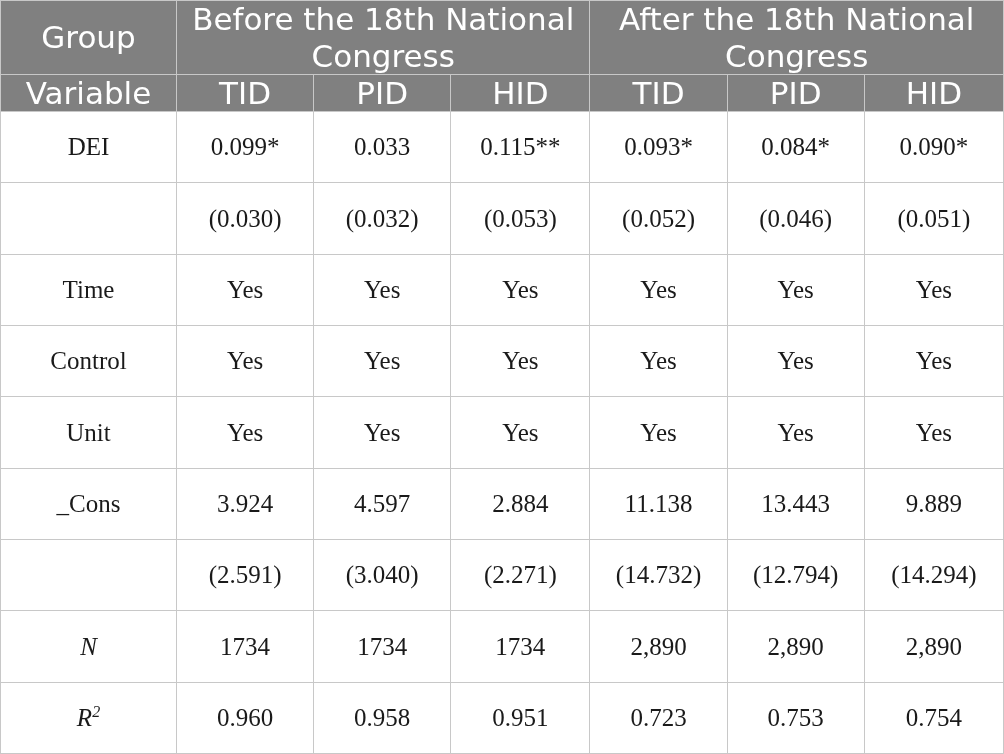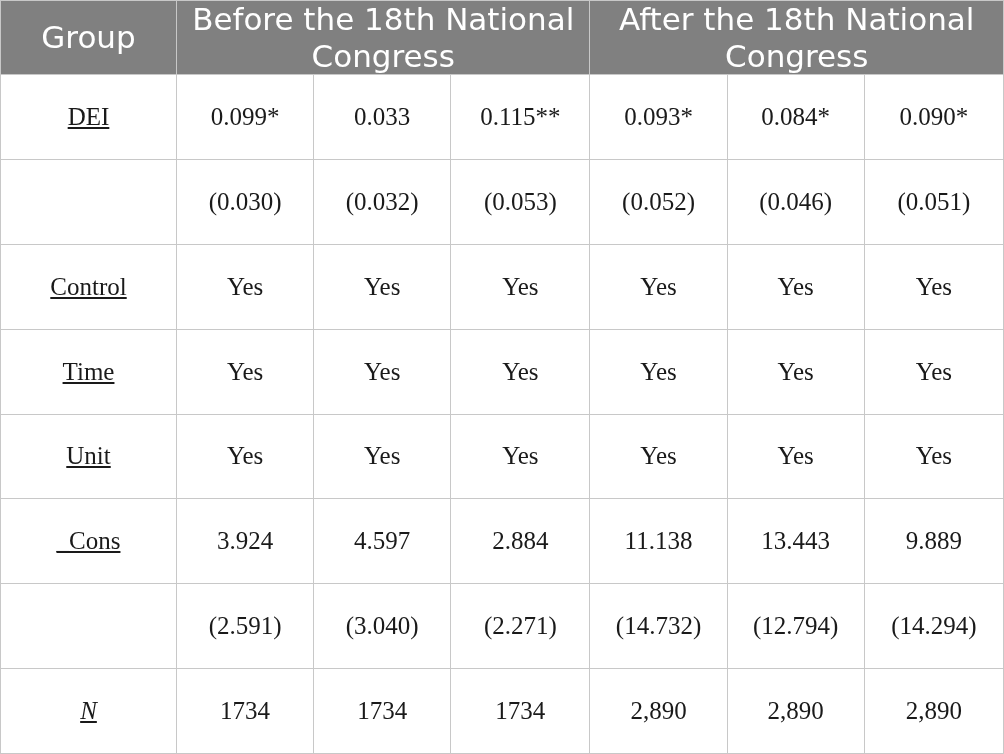--- a/index.html
+++ b/index.html
@@ -51,21 +51,20 @@
     padding-left: 14px;
   }
   .hdr-sub {
     font-size: 31px;
   }
   
   .rowlabel {
     text-align: left;
     padding-left: 14px;
     font-size: 25px;
-    text-decoration: underline;
   }
   .val {
     font-size: 25px;
   }
   .ital {
     font-style: italic;
   }
   .sup {
     font-size: 16px;
     vertical-align: super;
@@ -87,20 +86,29 @@
       <col class="cx">
       <col class="cx">
       <col class="cy">
   </colgroup>
   <thead>
     <tr>
       <th class="hdr hdr-group">Group</th>
       <th class="hdr hdr-span" colspan="3">Before the 18th National Congress</th>
       <th class="hdr hdr-span" colspan="3">After the 18th National Congress</th>
     </tr>
+    <tr>
+      <th class="hdr hdr-variable">Variable</th>
+      <th class="hdr hdr-sub">TID</th>
+      <th class="hdr hdr-sub">PID</th>
+      <th class="hdr hdr-sub">HID</th>
+      <th class="hdr hdr-sub">TID</th>
+      <th class="hdr hdr-sub">PID</th>
+      <th class="hdr hdr-sub">HID</th>
+    </tr>
   </thead>
   <tbody>
     <tr>
       <td class="rowlabel">DEI</td>
       <td class="val">0.099*</td>
       <td class="val">0.033</td>
       <td class="val">0.115**</td>
       <td class="val">0.093*</td>
       <td class="val">0.084*</td>
       <td class="val">0.090*</td>
@@ -108,30 +116,30 @@
     <tr>
       <td class="rowlabel"></td>
       <td class="val">(0.030)</td>
       <td class="val">(0.032)</td>
       <td class="val">(0.053)</td>
       <td class="val">(0.052)</td>
       <td class="val">(0.046)</td>
       <td class="val">(0.051)</td>
     </tr>
     <tr>
-      <td class="rowlabel">Control</td>
+      <td class="rowlabel">Time</td>
       <td class="val">Yes</td>
       <td class="val">Yes</td>
       <td class="val">Yes</td>
       <td class="val">Yes</td>
       <td class="val">Yes</td>
       <td class="val">Yes</td>
     </tr>
     <tr>
-      <td class="rowlabel">Time</td>
+      <td class="rowlabel">Control</td>
       <td class="val">Yes</td>
       <td class="val">Yes</td>
       <td class="val">Yes</td>
       <td class="val">Yes</td>
       <td class="val">Yes</td>
       <td class="val">Yes</td>
     </tr>
     <tr>
       <td class="rowlabel">Unit</td>
       <td class="val">Yes</td>
@@ -161,14 +169,23 @@
     </tr>
     <tr>
       <td class="rowlabel ital">N</td>
       <td class="val">1734</td>
       <td class="val">1734</td>
       <td class="val">1734</td>
       <td class="val">2,890</td>
       <td class="val">2,890</td>
       <td class="val">2,890</td>
     </tr>
+    <tr>
+      <td class="rowlabel ital"><span>R</span><span class="sup">2</span></td>
+      <td class="val">0.960</td>
+      <td class="val">0.958</td>
+      <td class="val">0.951</td>
+      <td class="val">0.723</td>
+      <td class="val">0.753</td>
+      <td class="val">0.754</td>
+    </tr>
   </tbody>
 </table>
 
 </body></html>

